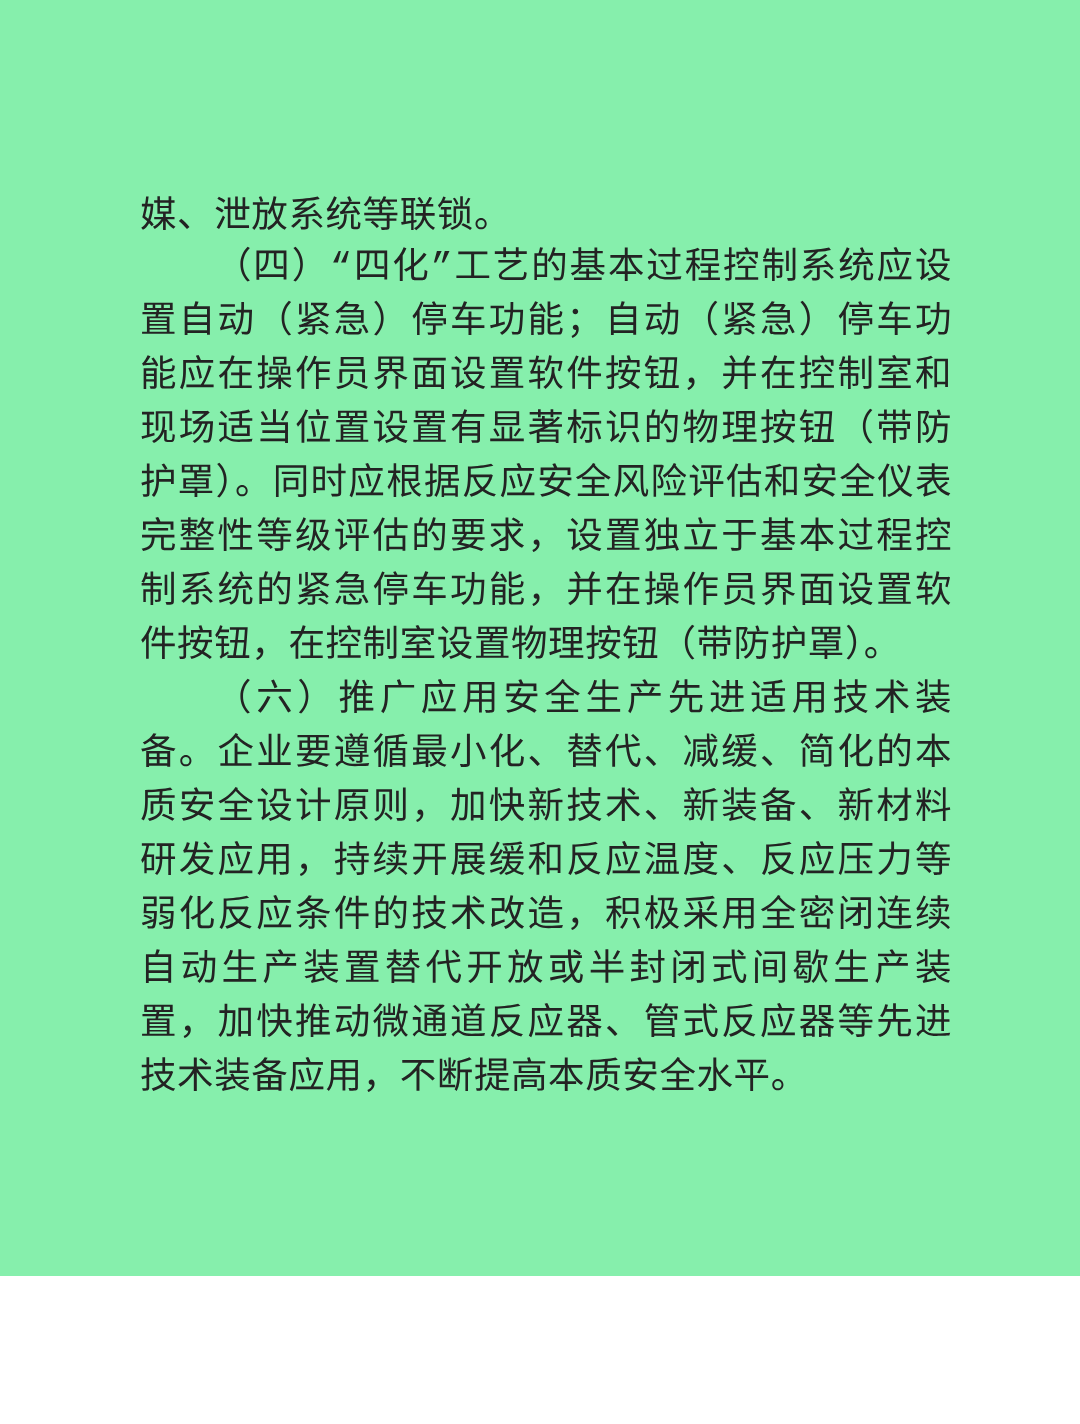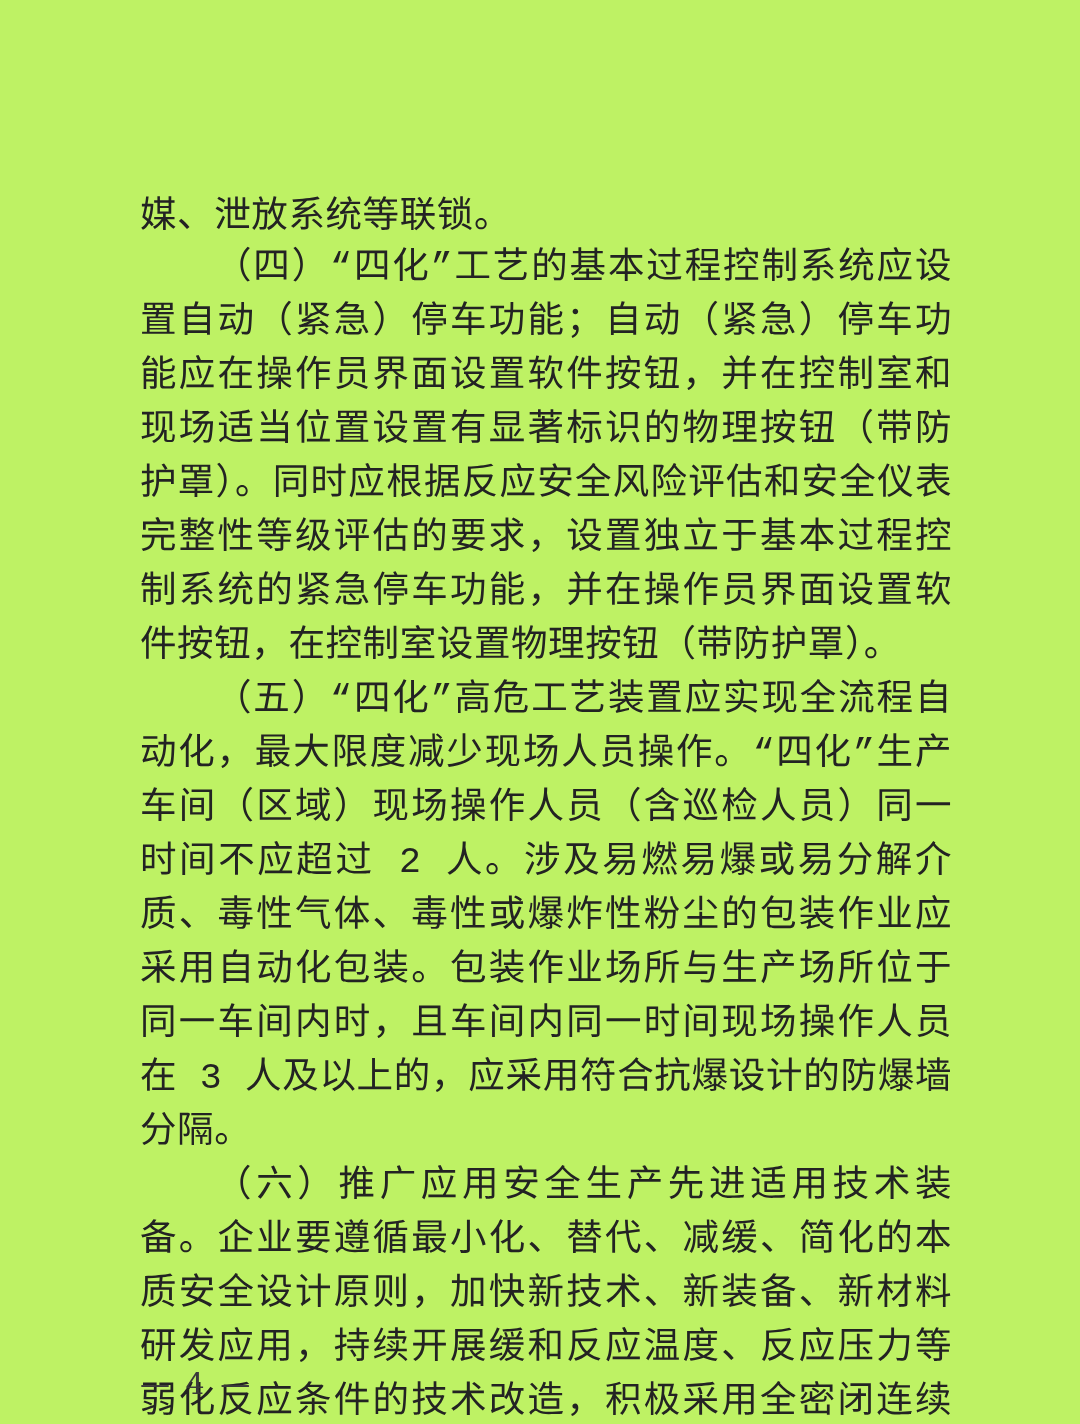--- a/index.html
+++ b/index.html
@@ -5,22 +5,22 @@
 <style>
   html, body {
     margin: 0;
     padding: 0;
     background: #ffffff;
   }
 
   .page {
     position: relative;
     width: 1080px;
-    height: 1424px;
-    background: #bef264;
+    height: 1276px;
+    background: #86efac;
     overflow: hidden;
     font-family: "DejaVu Serif", "Liberation Serif", serif;
   }
 
   
   .doc-body {
     position: absolute;
     left: 140px;
     top: 188px;
     width: 812px;
@@ -71,21 +71,20 @@
 <body>
 
 <div class="page">
 
   <div class="doc-body">
 
     <p class="doc-para continued">媒、泄放系统等联锁。</p>
 
     <p class="doc-para indented">（四）“四化”工艺的基本过程控制系统应设置自动（紧急）停车功能；自动（紧急）停车功能应在操作员界面设置软件按钮，并在控制室和现场适当位置设置有显著标识的物理按钮（带防护罩）。同时应根据反应安全风险评估和安全仪表完整性等级评估的要求，设置独立于基本过程控制系统的紧急停车功能，并在操作员界面设置软件按钮，在控制室设置物理按钮（带防护罩）。</p>
 
-    <p class="doc-para indented">（五）“四化”高危工艺装置应实现全流程自动化，最大限度减少现场人员操作。“四化”生产车间（区域）现场操作人员（含巡检人员）同一时间不应超过 2 人。涉及易燃易爆或易分解介质、毒性气体、毒性或爆炸性粉尘的包装作业应采用自动化包装。包装作业场所与生产场所位于同一车间内时，且车间内同一时间现场操作人员在 3 人及以上的，应采用符合抗爆设计的防爆墙分隔。</p>
 
     <p class="doc-para indented">（六）推广应用安全生产先进适用技术装备。企业要遵循最小化、替代、减缓、简化的本质安全设计原则，加快新技术、新装备、新材料研发应用，持续开展缓和反应温度、反应压力等弱化反应条件的技术改造，积极采用全密闭连续自动生产装置替代开放或半封闭式间歇生产装置，加快推动微通道反应器、管式反应器等先进技术装备应用，不断提高本质安全水平。</p>
 
   </div>
 
   <div class="page-footer">
     <span class="footer-num">— 4 —</span>
   </div>
 
 </div>

